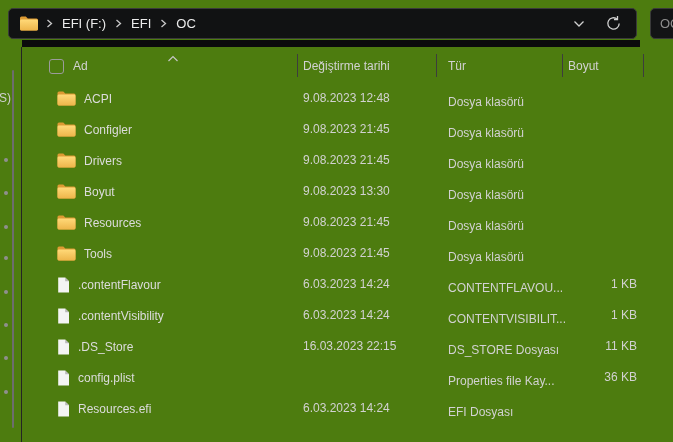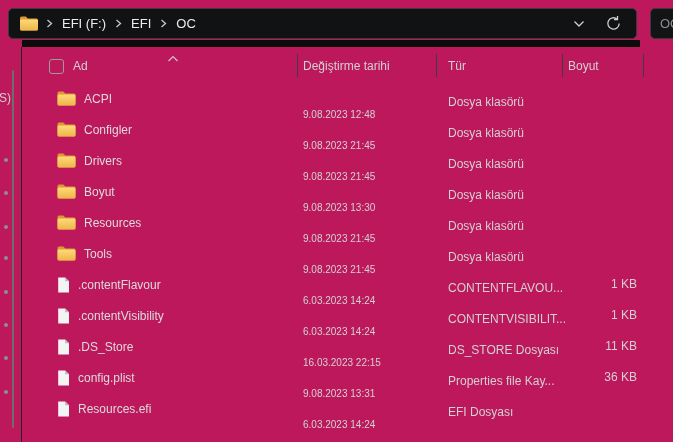--- a/index.html
+++ b/index.html
@@ -1,17 +1,17 @@
 <!DOCTYPE html>
 <html><head>
 <meta charset="utf-8">
 <style>
   html,body{margin:0;padding:0;width:673px;height:442px;background:#1a1a1a;overflow:hidden;
     font-family:"Liberation Sans",sans-serif;-webkit-font-smoothing:antialiased;}
-  .window{position:relative;width:673px;height:442px;background:#be185d;}
+  .window{position:relative;width:673px;height:442px;background:#4d7c0f;}
 
   
   .addressbar{position:absolute;left:8px;top:8px;width:629px;height:31px;background:#111213;
     border:1px solid #3a3a3a;border-radius:5px;display:flex;align-items:center;padding:0 0 0 10px;box-sizing:border-box;}
   .crumb{color:#ececec;font-size:13px;padding:0 2px;cursor:default;white-space:nowrap;}
   .sep{color:#c9c9c9;font-size:12px;margin:0 7px;display:flex;align-items:center;}
   .bar-right{margin-left:auto;display:flex;align-items:center;gap:20px;padding-right:14px;}
   .iconbtn{display:flex;align-items:center;justify-content:center;}
   .searchbox{position:absolute;left:650px;top:8px;width:96px;height:31px;background:#131415;
     border:1px solid #3a3a3a;border-radius:5px;display:flex;align-items:center;padding-left:9px;box-sizing:border-box;}
@@ -30,21 +30,21 @@
     border-radius:3px;background:transparent;}
   .hdr-label{position:absolute;top:59px;color:#d2d2d2;font-size:12px;cursor:default;white-space:nowrap;}
   .sort-caret{position:absolute;left:167px;top:49px;}
   .hdr-div{position:absolute;top:54px;width:1px;height:23px;background:#3d3d3d;}
 
   
   #rows{position:absolute;left:22px;top:83px;width:651px;}
   .row{position:relative;height:31px;}
   .row .c-name{position:absolute;left:35px;top:0;height:31px;display:flex;align-items:center;gap:8px;}
   .row .nm{color:#dcdcdc;font-size:12px;white-space:nowrap;}
-  .row .c-date{position:absolute;left:281px;top:16px;line-height:31px;color:#d2d2d2;font-size:10px;white-space:nowrap;}
+  .row .c-date{position:absolute;left:281px;top:0;line-height:31px;color:#d2d2d2;font-size:12px;white-space:nowrap;}
   .row .c-type{position:absolute;left:426px;top:4px;line-height:31px;color:#d2d2d2;font-size:12px;white-space:nowrap;}
   .row .c-size{position:absolute;left:500px;top:0;width:115px;text-align:right;line-height:31px;color:#d2d2d2;font-size:12px;white-space:nowrap;}
   .icon{display:flex;align-items:center;}
 </style>
 </head>
 <body>
 
 <svg width="0" height="0" style="position:absolute">
   <defs>
     <linearGradient id="fgrad" x1="0" y1="0" x2="0" y2="1">
@@ -262,21 +262,20 @@
       <div class="row">
         <span class="c-name">
           <span class="icon">
             <svg width="13" height="16" viewBox="0 0 13 16">
               <path d="M1.2 0.5 H8.2 L12 4.3 V15.5 H1.2 Z" fill="#f4f4f4"></path>
               <path d="M8.2 0.5 L12 4.3 H8.2 Z" fill="#b9b9b9"></path>
             </svg>
           </span>
           <span class="nm">config.plist</span>
         </span>
-        <span class="c-date">9.08.2023 13:31</span>
         <span class="c-type">Properties file Kay...</span>
         <span class="c-size">36 KB</span>
       </div>
       <div class="row">
         <span class="c-name">
           <span class="icon">
             <svg width="13" height="16" viewBox="0 0 13 16">
               <path d="M1.2 0.5 H8.2 L12 4.3 V15.5 H1.2 Z" fill="#f4f4f4"></path>
               <path d="M8.2 0.5 L12 4.3 H8.2 Z" fill="#b9b9b9"></path>
             </svg>

